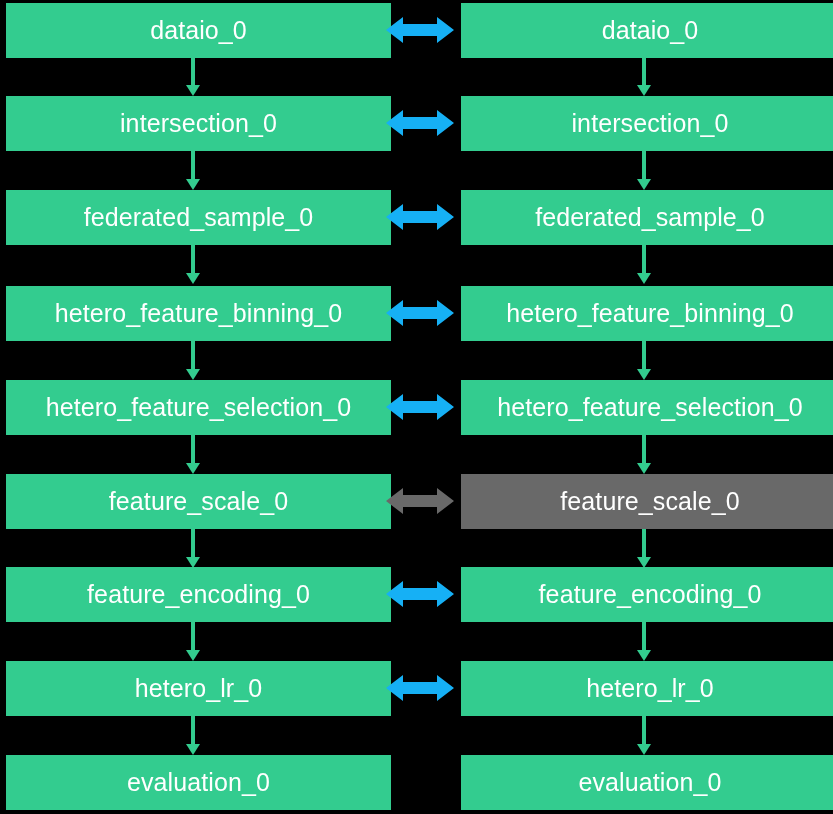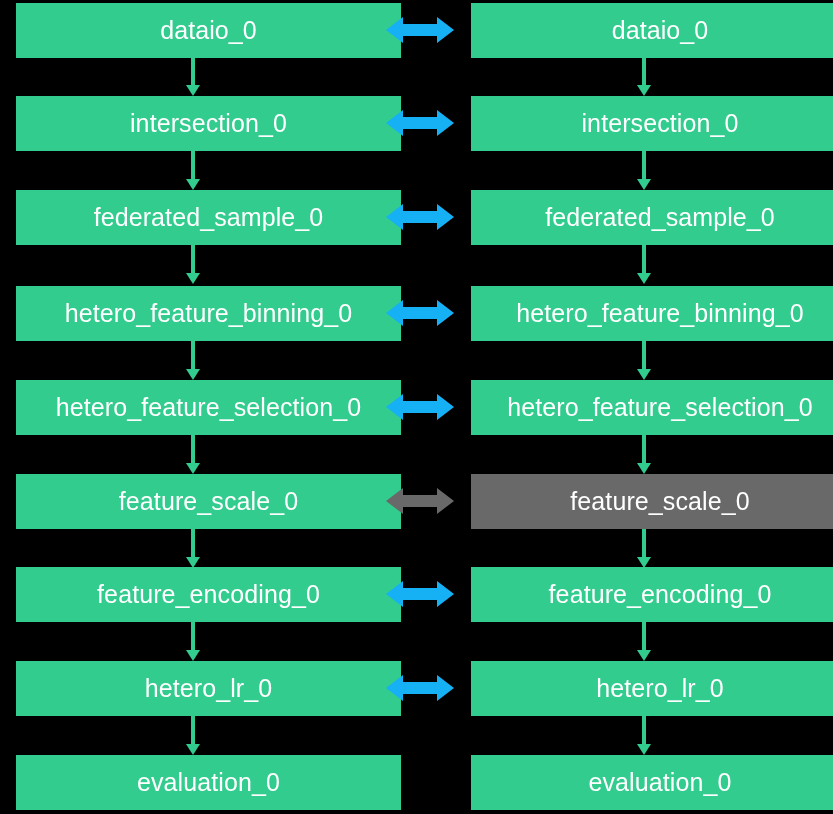--- a/index.html
+++ b/index.html
@@ -19,21 +19,21 @@
   .column {
     position: absolute;
     top: 0;
     height: 814px;
   }
   .col-left  { left: 0px;   width: 385px; }
   .col-right { left: 455px; width: 378px; }
 
   .node {
     position: absolute;
-    left: 16px;
+    left: 6px;
     width: 100%;
     height: 55px;
     display: flex;
     align-items: center;
     justify-content: center;
     box-sizing: border-box;
     background: #33cc8f;
     color: #ffffff;
     font-size: 25px;
     line-height: 1;

